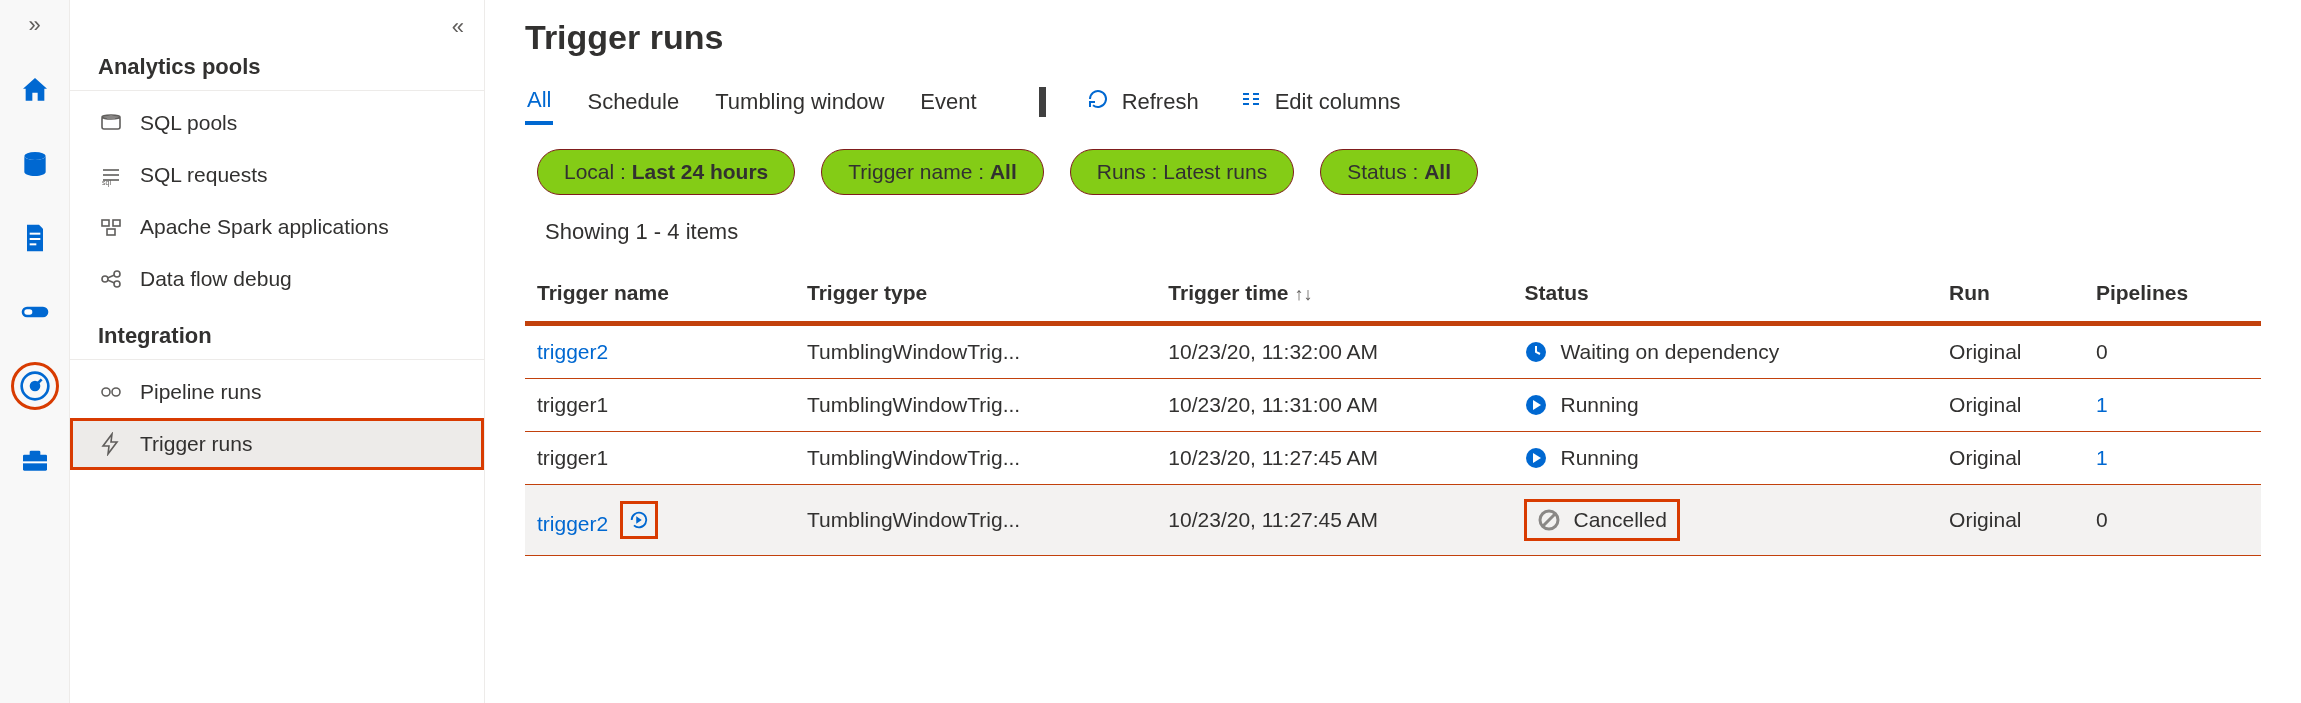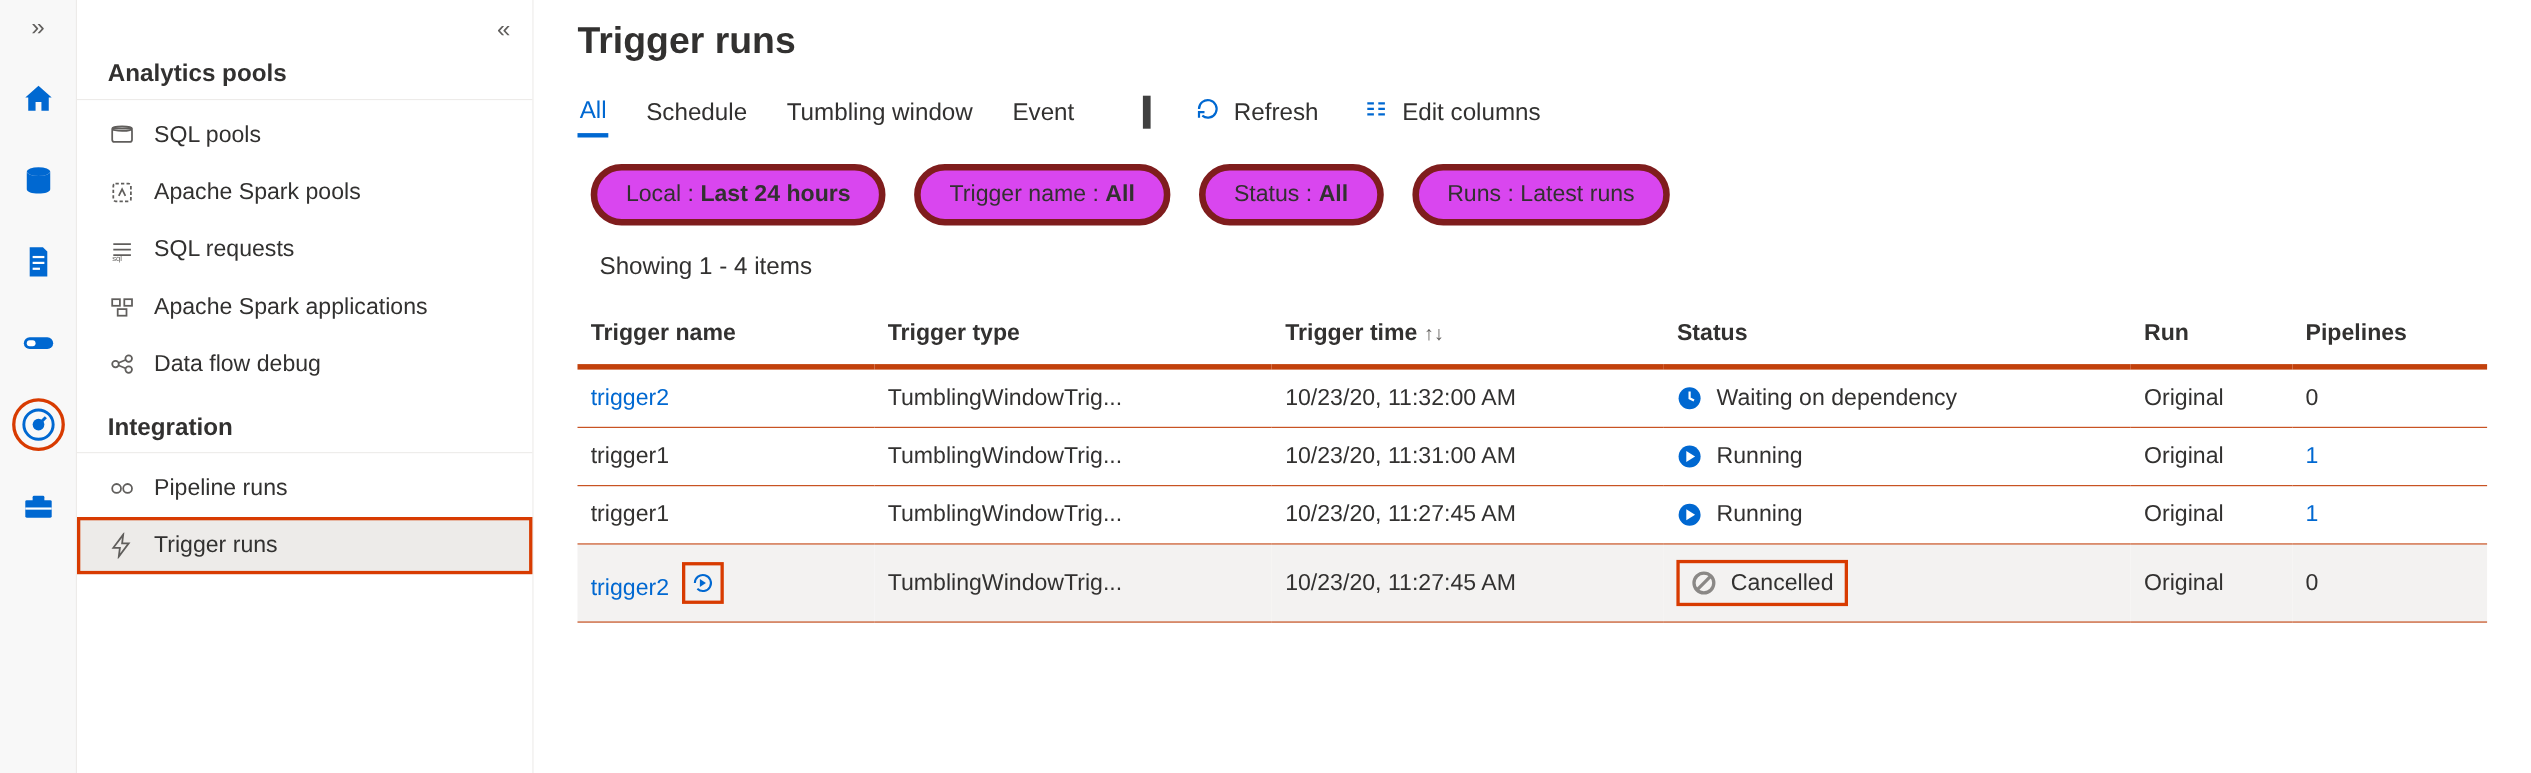--- a/index.html
+++ b/index.html
@@ -108,26 +108,26 @@
     .action-btn {
       display: flex; align-items: center; gap: 12px;
       color: #323130; font-size: 22px; cursor: pointer;
     }
     .action-btn .ic { color: #0068d1; }
 
     .filter-row {
       display: flex; gap: 26px; margin-bottom: 24px; padding-left: 12px;
     }
     .pill {
-      border: 6px solid #7f1d1d;
+      border: 1px solid #7f1d1d;
       border-radius: 30px;
       padding: 10px 26px;
       font-size: 21px;
       cursor: pointer;
-      background: #d946ef;
+      background: #84cc16;
     }
     .pill b { font-weight: 600; }
 
     .showing {
       font-size: 22px;
       padding-left: 20px;
       margin-bottom: 20px;
     }
 
     table {
@@ -215,29 +215,20 @@
 
   <div class="group-header first">Analytics pools</div>
   <div class="nav-item">
     <span class="nav-glyph">
         <svg viewBox="0 0 24 24">
           <rect x="3" y="6" width="18" height="12" rx="2" fill="none" stroke="#605e5c" stroke-width="1.6"></rect>
           <ellipse cx="12" cy="6" rx="9" ry="2" fill="none" stroke="#605e5c" stroke-width="1.6"></ellipse>
         </svg>
       </span>
     <span>SQL pools</span>
-  </div>
-  <div class="nav-item">
-    <span class="nav-glyph">
-        <svg viewBox="0 0 24 24">
-          <rect x="4" y="4" width="16" height="16" rx="2" fill="none" stroke="#605e5c" stroke-width="1.6" stroke-dasharray="3 2"></rect>
-          <path d="M9 15l3-6 3 6" fill="none" stroke="#605e5c" stroke-width="1.6"></path>
-        </svg>
-      </span>
-    <span>Apache Spark pools</span>
   </div>
 
   <div class="nav-item">
     <span class="nav-glyph">
         <svg viewBox="0 0 24 24">
           <line x1="4" y1="7" x2="20" y2="7" stroke="#605e5c" stroke-width="1.6"></line>
           <line x1="4" y1="12" x2="20" y2="12" stroke="#605e5c" stroke-width="1.6"></line>
           <line x1="4" y1="17" x2="20" y2="17" stroke="#605e5c" stroke-width="1.6"></line>
           <text x="3" y="22" font-size="7" fill="#605e5c">sql</text>
         </svg>
@@ -314,22 +305,22 @@
               <line x1="14" y1="17" x2="20" y2="17" stroke="#0068d1" stroke-width="2"></line>
             </svg></span>
         <span>Edit columns</span>
       </div>
     </div>
   </div>
 
   <div class="filter-row">
     <div class="pill"><span>Local : </span><b>Last 24 hours</b></div>
     <div class="pill"><span>Trigger name : </span><b>All</b></div>
+    <div class="pill"><span>Runs : </span><span>Latest runs</span></div>
     <div class="pill"><span>Status : </span><b>All</b></div>
-    <div class="pill"><span>Runs : </span><span>Latest runs</span></div>
   </div>
 
   <div class="showing">Showing 1 - 4 items</div>
 
   <table>
     <thead>
       <tr>
         <th class="col-trigger-name">Trigger name</th>
         <th>Trigger type</th>
         <th><span>Trigger time</span><span class="sort-arrows">↑↓</span></th>

